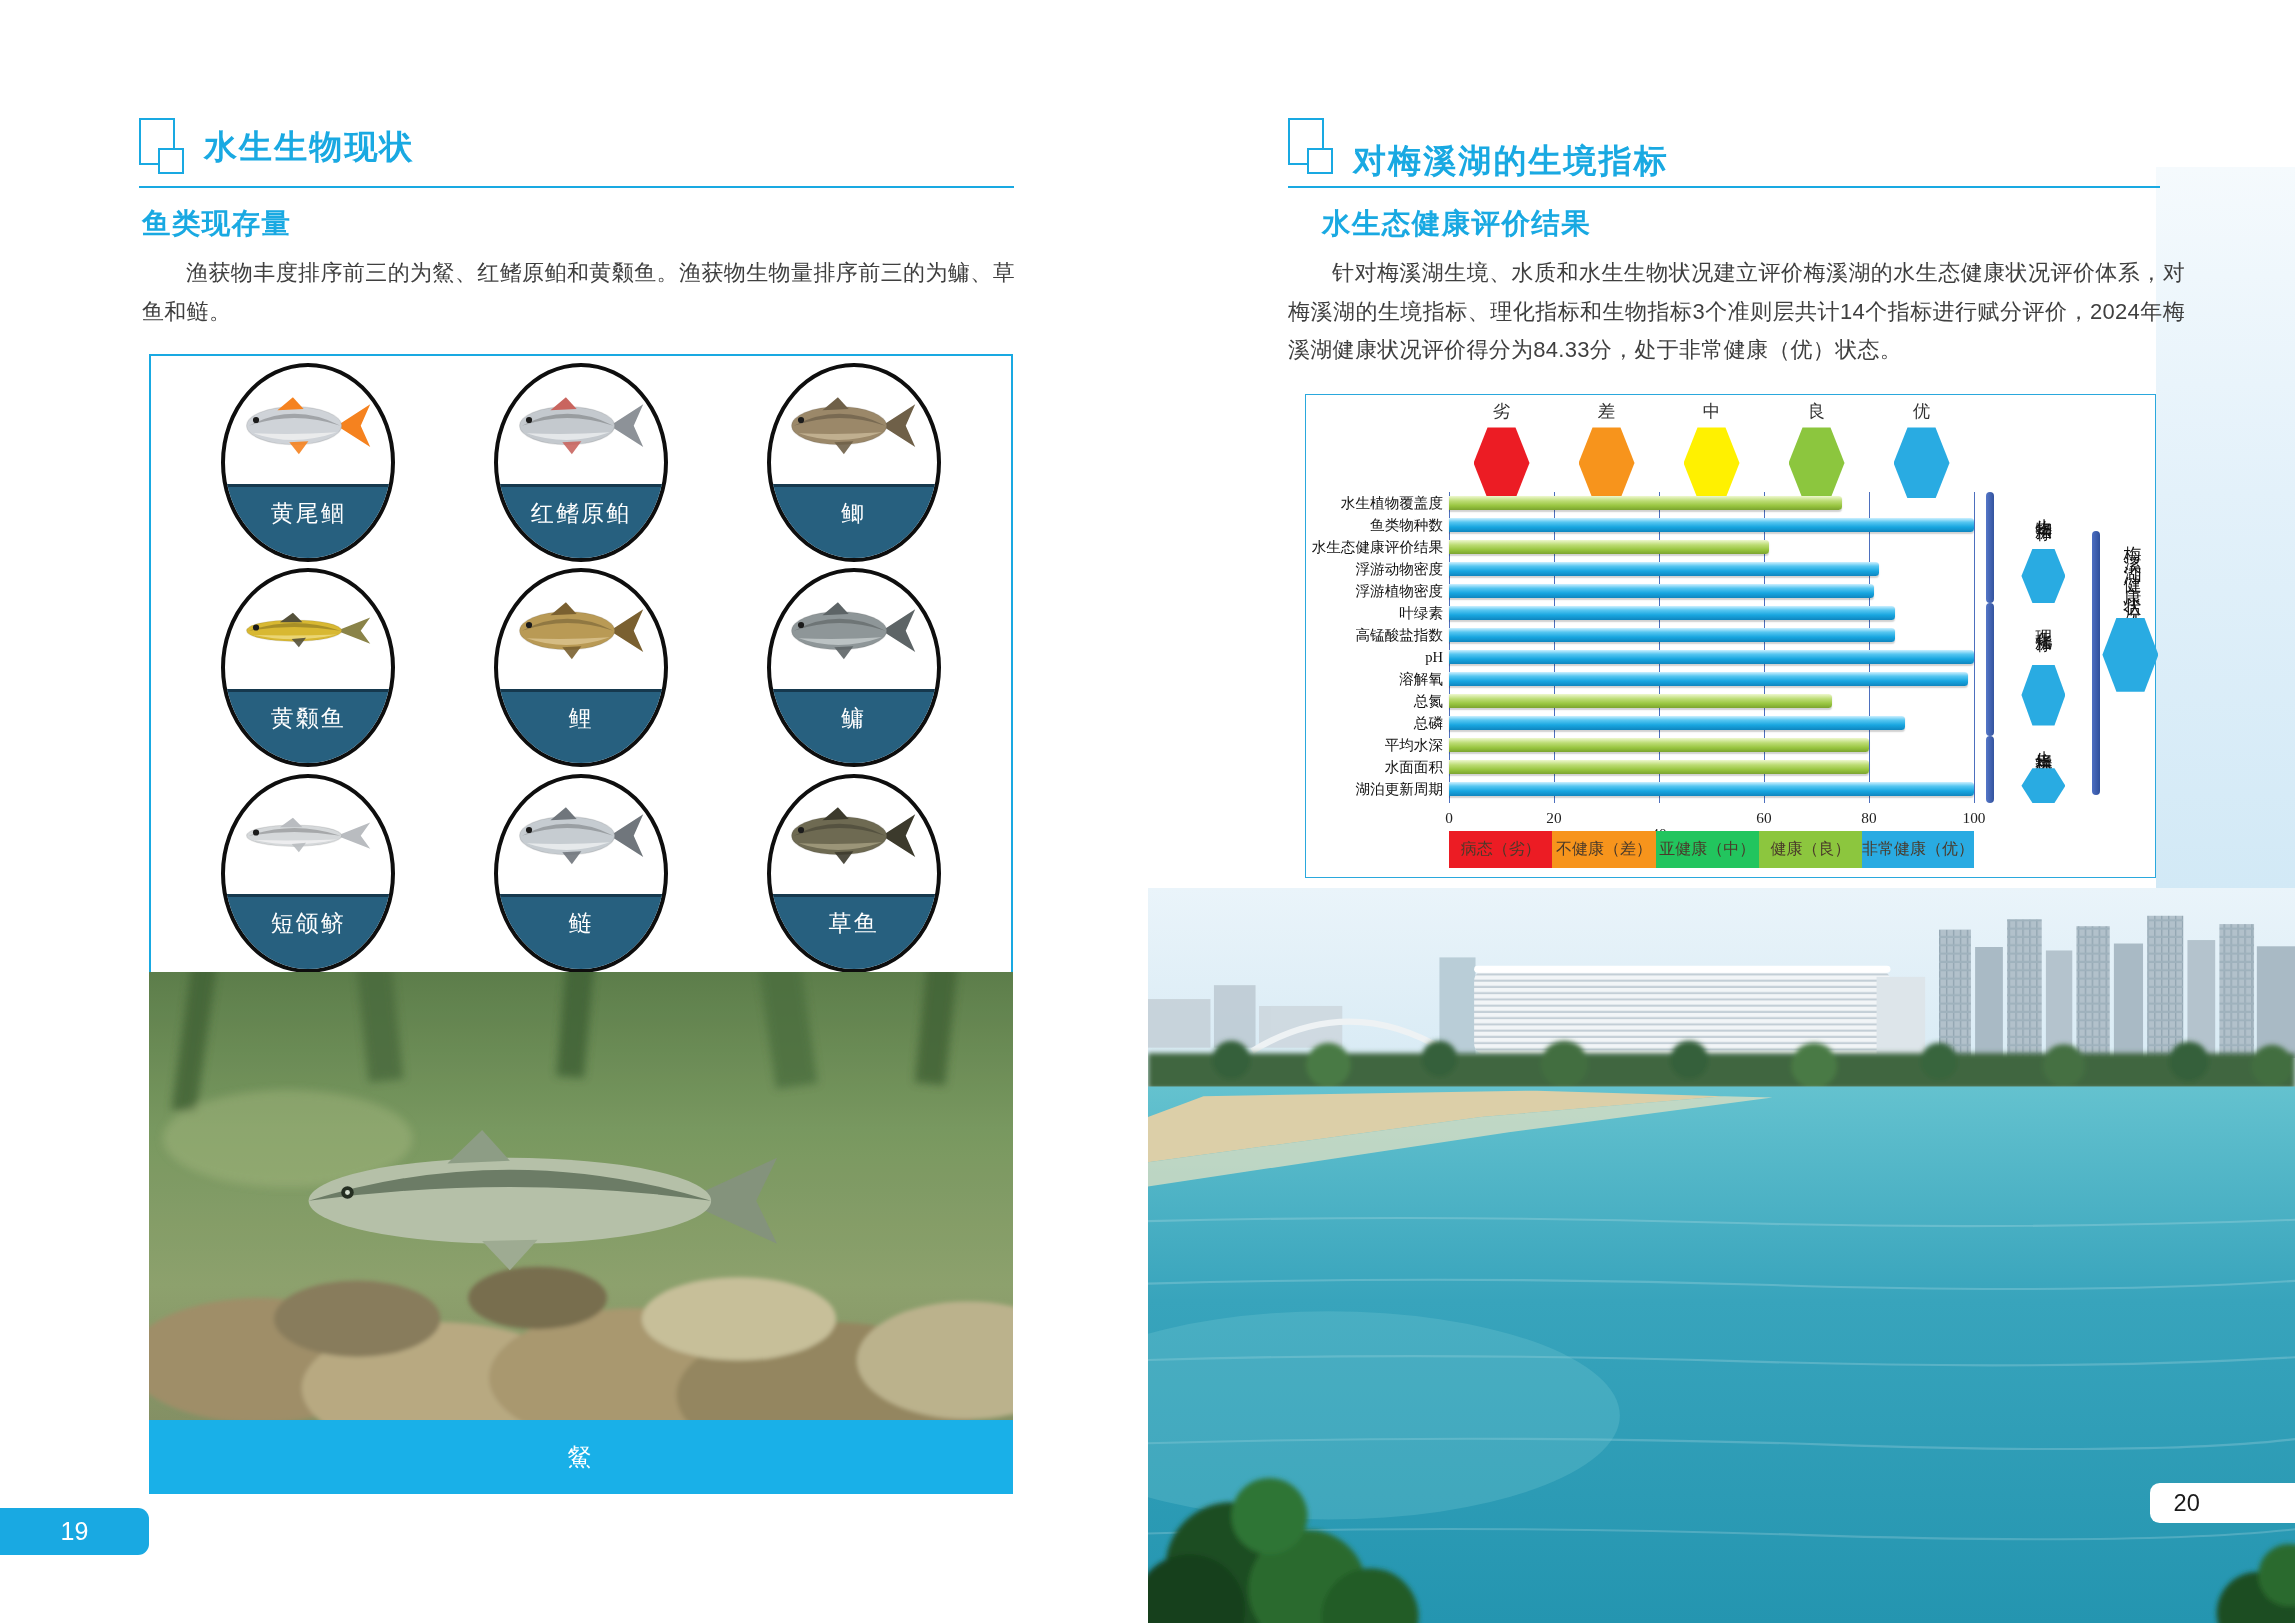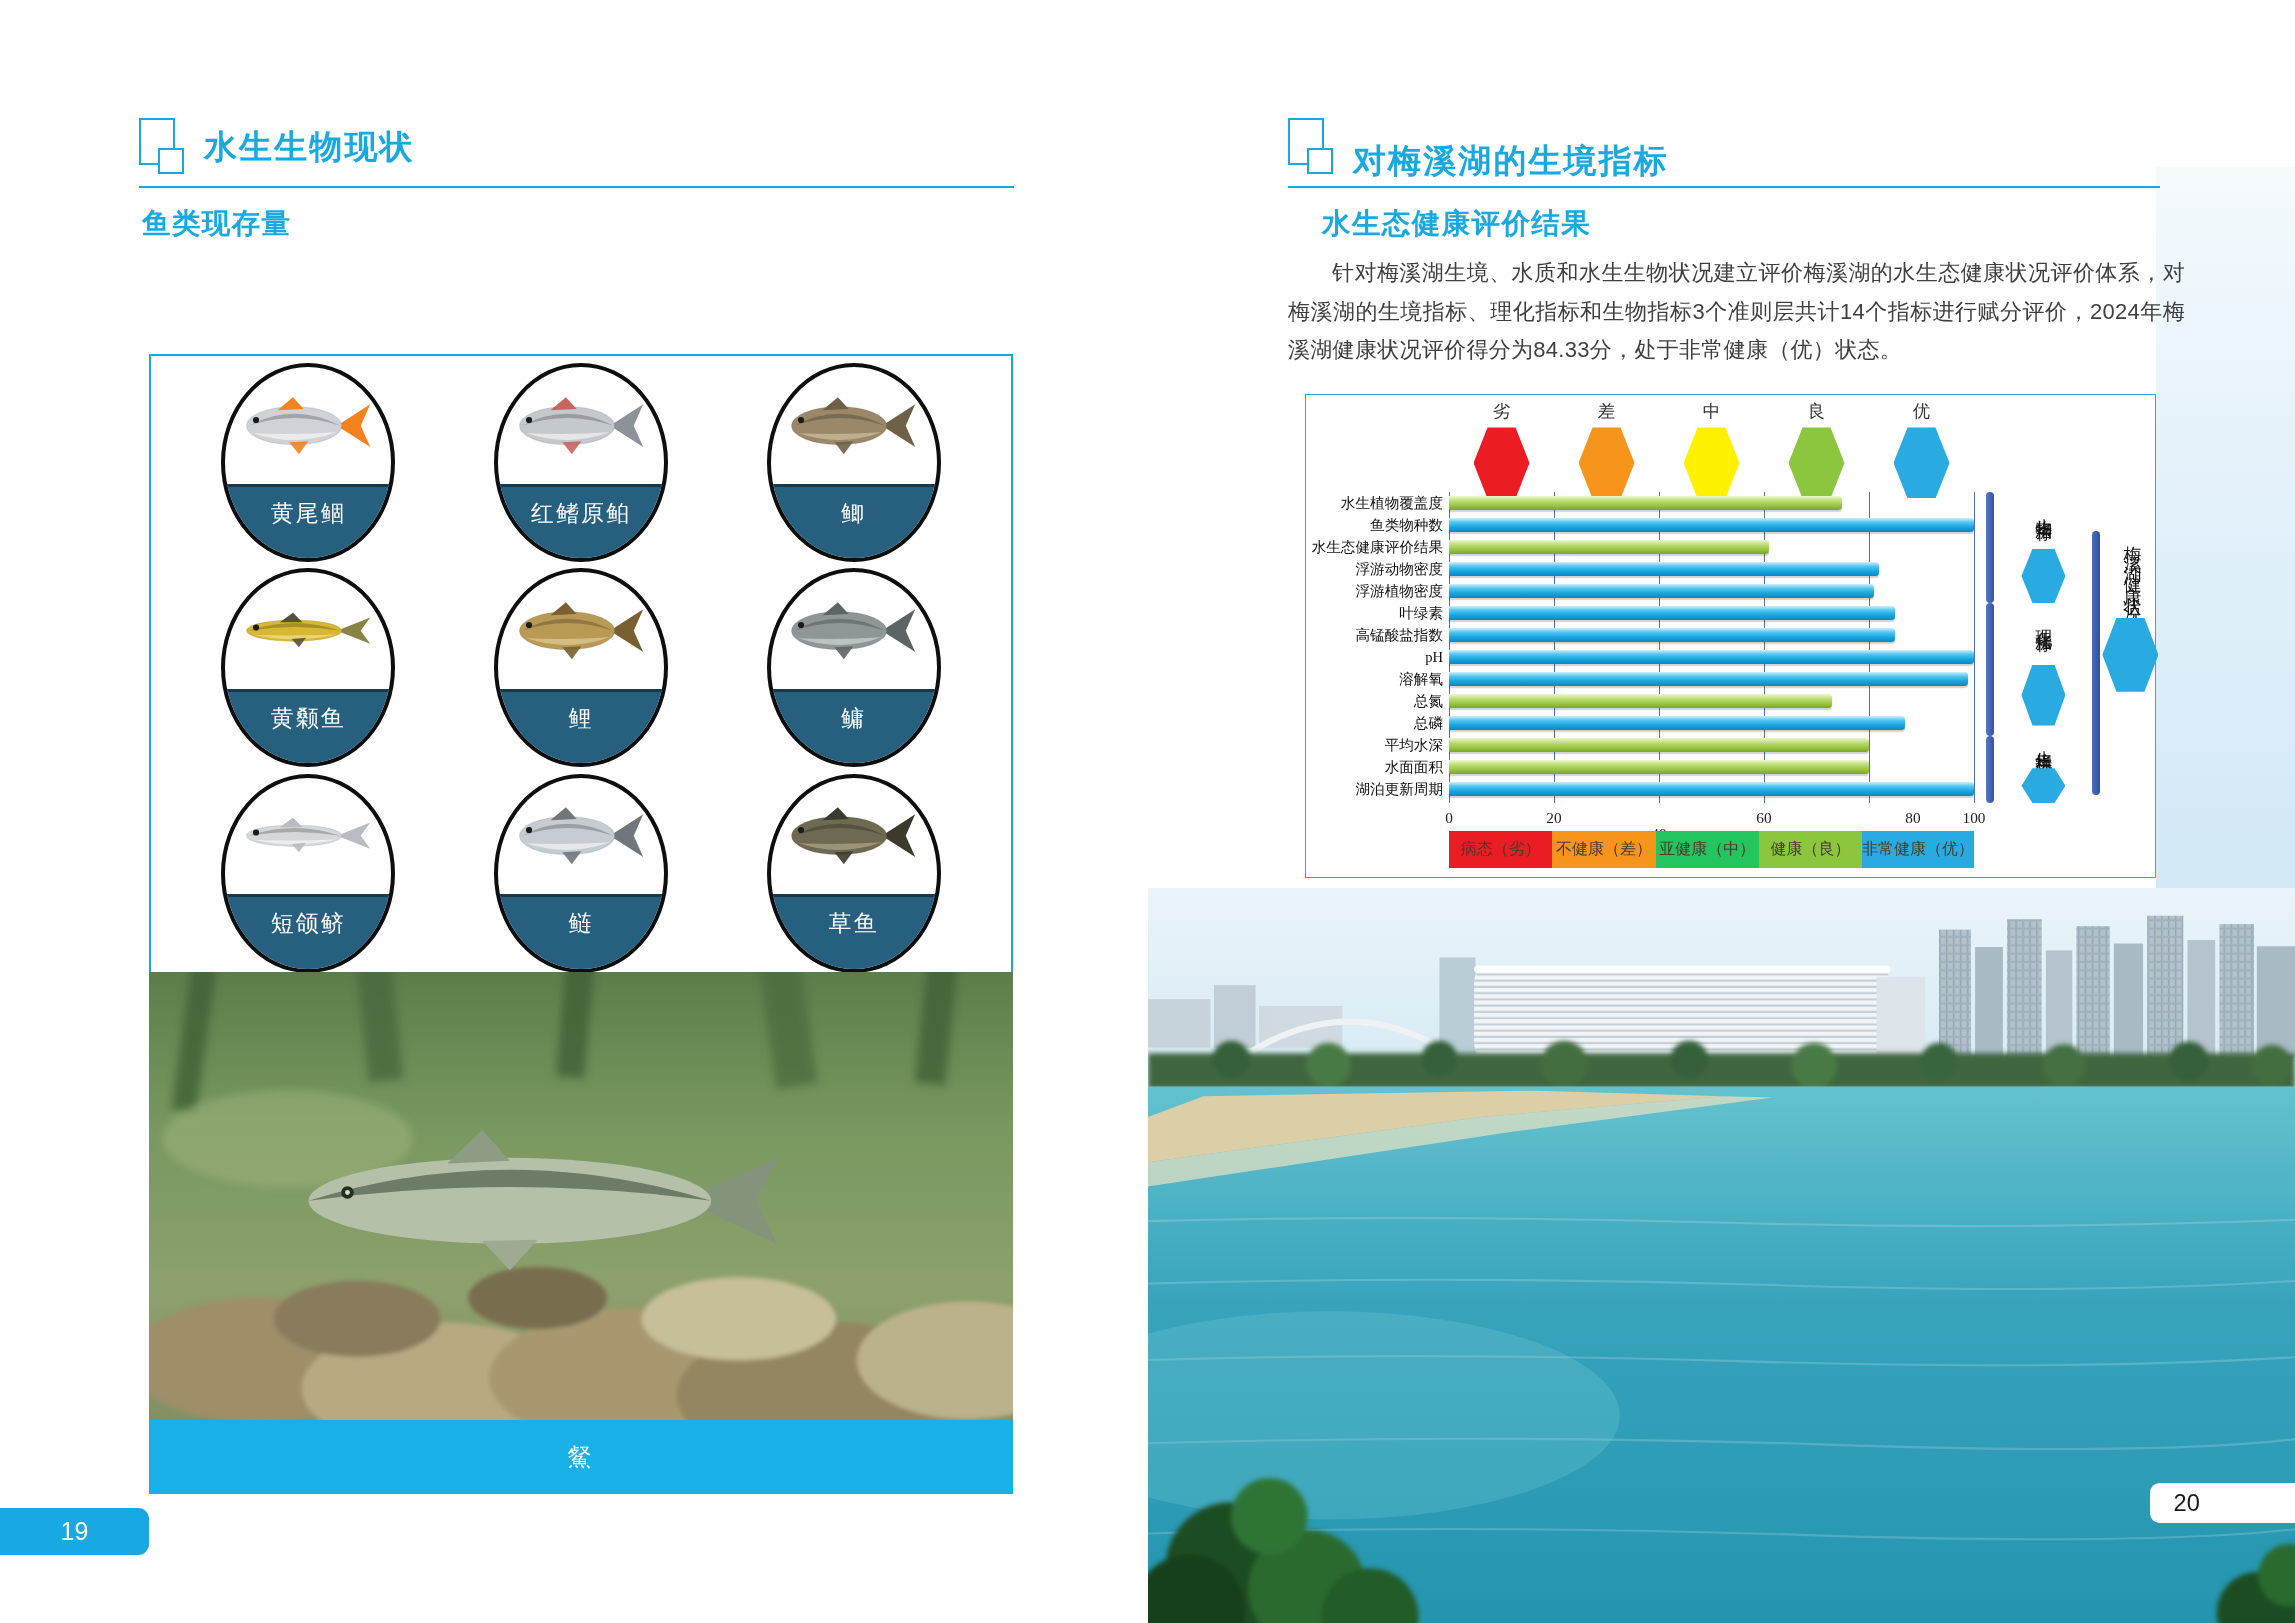--- a/index.html
+++ b/index.html
@@ -128,20 +128,21 @@
   <div class="sec-hdr" style="left:139px;top:117px;width:875px;align-items:center;">
     <span class="hdr-icon">
       <span class="sq-big"></span>
         <span class="sq-small"></span>
     </span>
     <span class="sec-title">水生生物现状</span>
   </div>
 
   <div class="sub-title" style="left:142px;top:205px;">鱼类现存量</div>
 
+  <div class="body-par" style="left:142px;top:254px;width:873px;">渔获物丰度排序前三的为䱗、红鳍原鲌和黄颡鱼。渔获物生物量排序前三的为鳙、草鱼和鲢。</div>
 
   <div id="fish-box">
       <div class="oval">
         <div class="oval-img">
           <svg viewBox="0 0 120 60" xmlns="http://www.w3.org/2000/svg">
     <polygon points="84,30 112,12 104,30 112,48" fill="#f5821f"></polygon>
     <ellipse cx="48" cy="30" rx="40" ry="16" fill="#cfd3d8" stroke="#4444441f"></ellipse>
     <path d="M 10 30 Q 48 10 87 30 Q 48 17 10 30 Z" fill="#000000" opacity="0.22"></path>
     <path d="M 14 36.4 Q 48 48 84 35.6 Q 48 38 14 36.4 Z" fill="#ecedee" opacity="0.9"></path>
     <polygon points="34,17 47,6 56,16" fill="#f5821f"></polygon>
@@ -447,21 +448,21 @@
           <div class="barwrap">
             <div class="bar bar-blue" title="100" style="width: 100%;"></div>
           </div>
         </div>
       </div>
       <div style="position: absolute; left: 143px; top: 414px; width: 525px; height: 18px;">
         <span class="xtick" style="left: 0%;">0</span>
         <span class="xtick" style="left: 20%;">20</span>
         <span class="xtick" style="left: 40%; margin-top: 16px;">40</span>
         <span class="xtick" style="left: 60%;">60</span>
-        <span class="xtick" style="left: 80%; margin-left: 44px;">80</span>
+        <span class="xtick" style="left: 80%;">80</span>
         <span class="xtick" style="left: 100%;">100</span>
       </div>
       <div id="legend-row" style="left: 143px; top: 436px; width: 525px; height: 37px;">
         <div class="legend-seg" style="background: rgb(236, 28, 36);">病态（劣）</div>
         <div class="legend-seg" style="background: rgb(247, 148, 28);">不健康（差）</div>
         <div class="legend-seg" style="background: #22c55e;">亚健康（中）</div>
         <div class="legend-seg" style="background: rgb(140, 198, 62);">健康（良）</div>
         <div class="legend-seg" style="background: rgb(41, 171, 226);">非常健康（优）</div>
       </div>
       <div style="position: absolute; left: 680px; top: 97px; width: 167px; height: 367px;">

